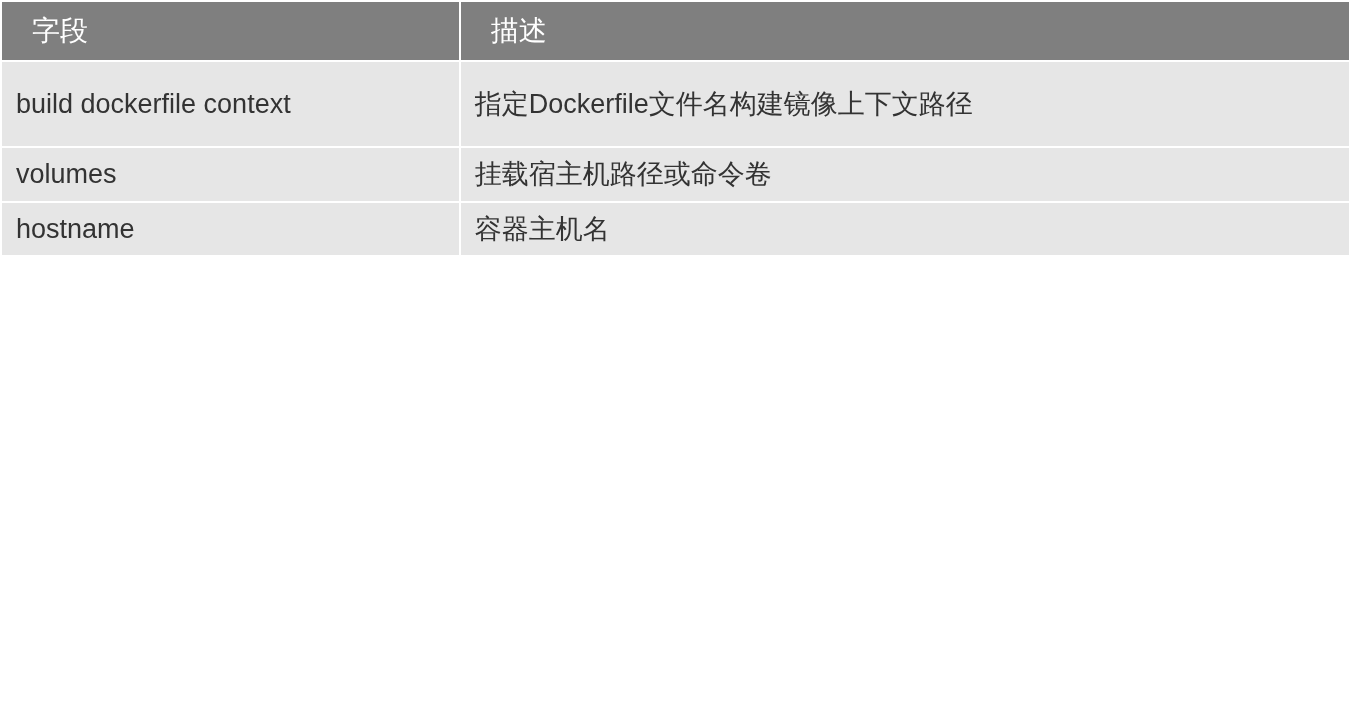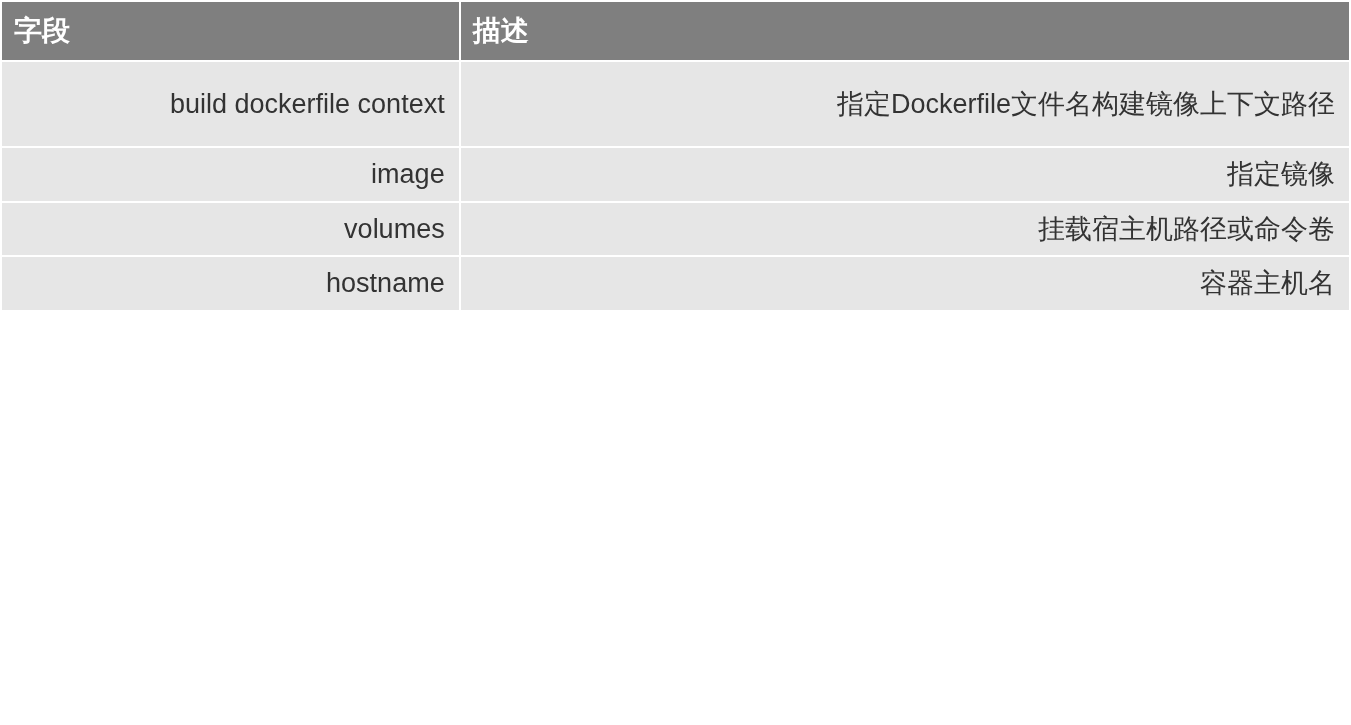--- a/index.html
+++ b/index.html
@@ -10,33 +10,33 @@
     height: 725px;
   }
   table {
     width: 100%;
     border-collapse: collapse;
     table-layout: fixed;
   }
   thead th {
     background: #7f7f7f;
     color: #ffffff;
-    font-weight: bold;
+    font-weight: normal;
     font-size: 28px;
     text-align: left;
-    padding: 10px 12px;
+    padding: 10px 30px;
     border: 2px solid #ffffff;
   }
   thead th:first-child { width: 34%; }
   thead th:last-child  { width: 66%; margin-left: 44px; }
   tbody td {
     background: #e6e6e6;
     color: #333333;
     font-size: 27px;
-    text-align: right;
+    text-align: left;
     padding: 8px 14px;
     border: 2px solid #ffffff;
     vertical-align: middle;
     line-height: 1.35;
   }
   tbody tr.tall td { padding-top: 24px; padding-bottom: 24px; }
 </style>
 </head>
 <body>
 
@@ -46,24 +46,20 @@
       <th>字段</th>
       <th>描述</th>
     </tr>
   </thead>
   <tbody id="tbody">
       <tr class="tall">
         <td>build  dockerfile  context</td>
         <td>指定Dockerfile文件名构建镜像上下文路径</td>
       </tr>
       <tr>
-        <td>image</td>
-        <td>指定镜像</td>
-      </tr>
-      <tr>
         <td>volumes</td>
         <td>挂载宿主机路径或命令卷</td>
       </tr>
       <tr>
         <td>hostname</td>
         <td>容器主机名</td>
       </tr>
     </tbody>
 </table>
 

